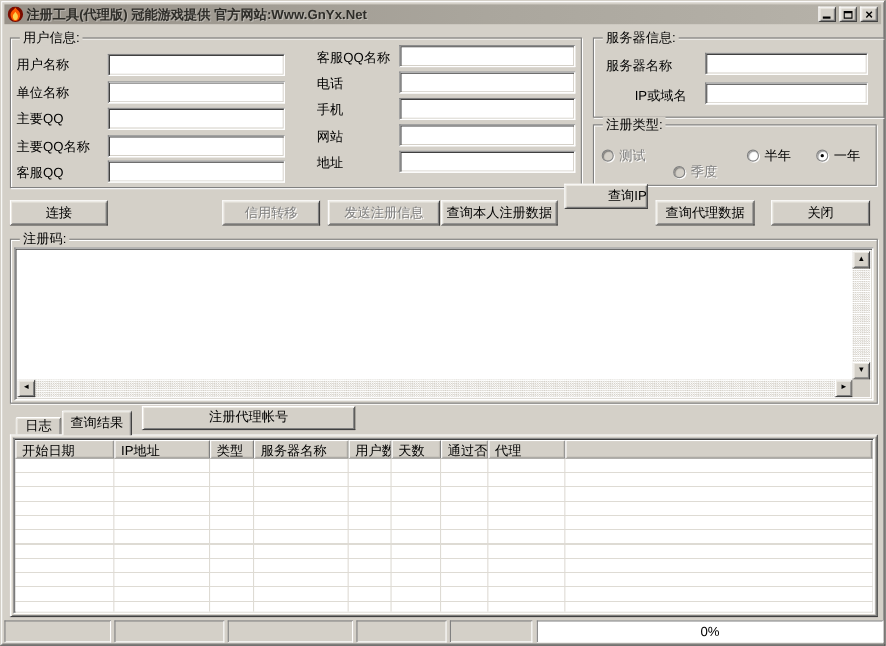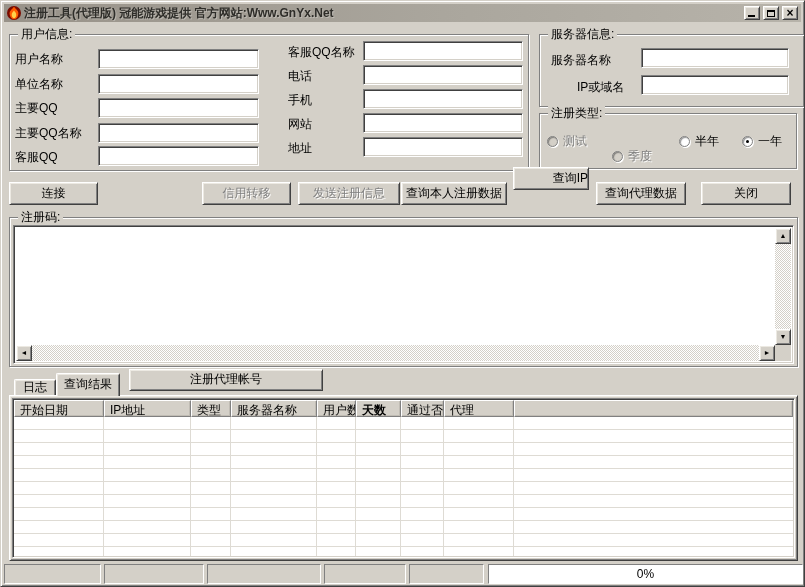--- a/index.html
+++ b/index.html
@@ -255,21 +255,21 @@
   <div class="btn" style="left:128px; top:368px; width:194px; height:22px; line-height:19px; z-index:3;">注册代理帐号</div>
 
   <div class="tab-panel" style="left:8px; top:394px; width:789px; height:166px; z-index:2;">
     <div class="listview">
       <div class="lv-header">
         <div class="th" style="width:90px;">开始日期</div>
         <div class="th" style="width:87px;">IP地址</div>
         <div class="th" style="width:40px;">类型</div>
         <div class="th" style="width:86px;">服务器名称</div>
         <div class="th" style="width:39px;">用户数</div>
-        <div class="th" style="width:45px;font-weight:bold;">天数</div>
+        <div class="th" style="width:45px;">天数</div>
         <div class="th" style="width:43px;">通过否</div>
         <div class="th" style="width:70px;">代理</div>
         <div class="th fill"></div>
       </div>
       <div class="lv-body">
         <div class="col" style="width:90px;"></div>
         <div class="col" style="width:87px;"></div>
         <div class="col" style="width:40px;"></div>
         <div class="col" style="width:86px;"></div>
         <div class="col" style="width:39px;"></div>

